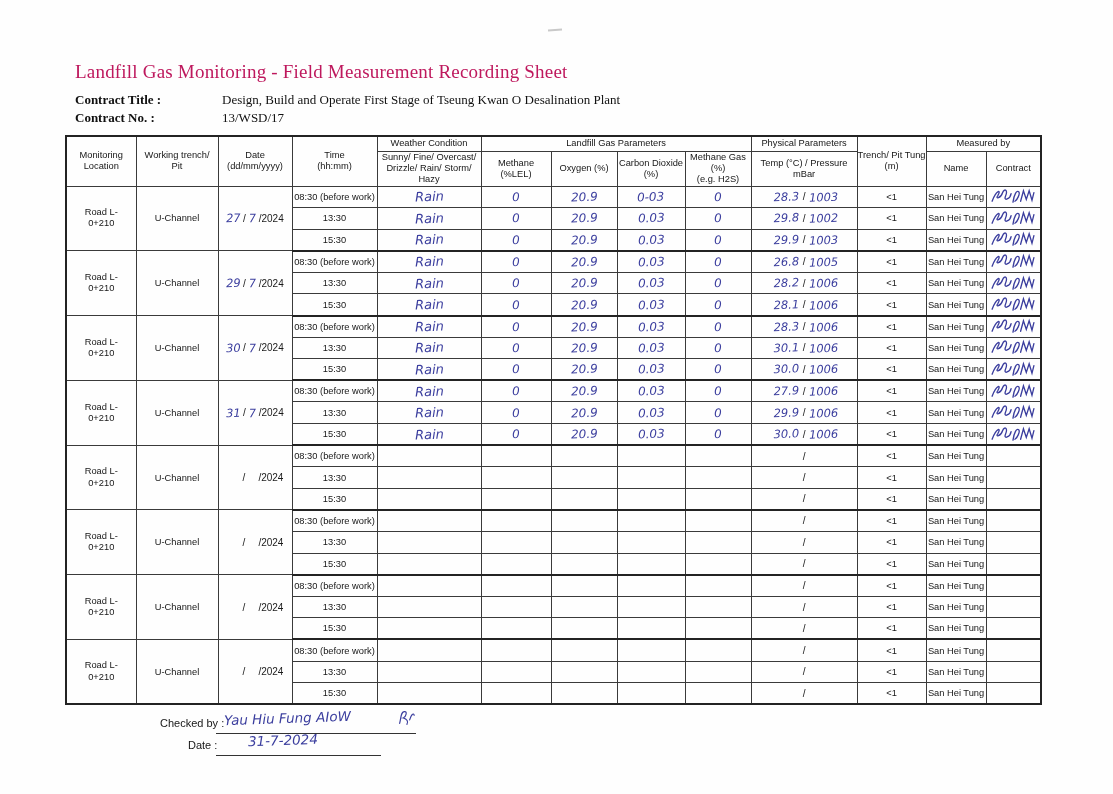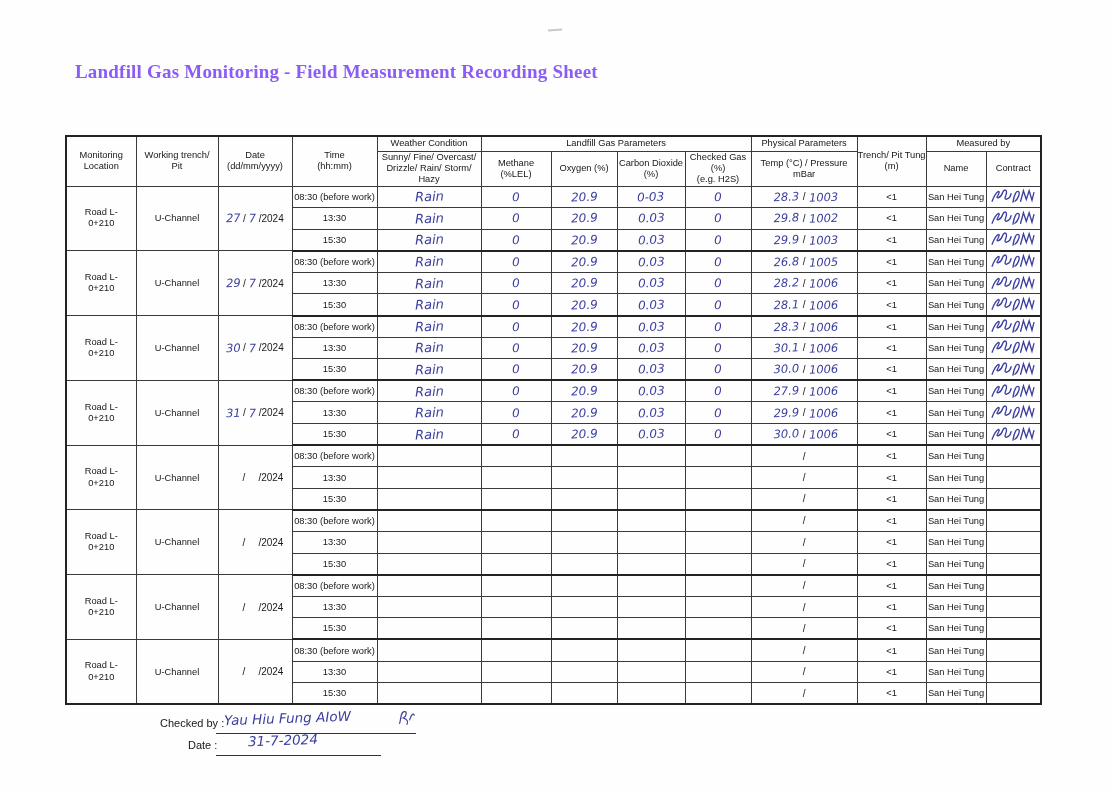--- a/index.html
+++ b/index.html
@@ -1,20 +1,20 @@
 <!DOCTYPE html>
 <html><head>
 <meta charset="utf-8">
 <style>
   html,body{margin:0;padding:0;background:#ffffff;}
   .sheet{position:relative;width:1113px;height:794px;background:#fefefe;font-family:"Liberation Sans",sans-serif;overflow:hidden;color:#111;}
 
   .artifact{position:absolute;left:548px;top:29px;width:14px;height:2px;background:#c9c9c9;transform:rotate(-4deg);}
 
-  .title{position:absolute;left:75px;top:61px;margin:0;font-family:"Liberation Serif",serif;font-size:19px;font-weight:bold;letter-spacing:.2px;color:#8b5cf6;}
+  .title{position:absolute;left:75px;top:61px;margin:0;font-family:"Liberation Serif",serif;font-size:19px;font-weight:normal;letter-spacing:.2px;color:#be185d;}
 
   .contract{position:absolute;left:75px;top:92px;font-family:"Liberation Serif",serif;font-size:13px;}
   .contract .crow{display:flex;height:18px;align-items:flex-start;}
   .contract .lab{font-weight:bold;width:147px;flex:0 0 147px;}
   .contract .val{white-space:nowrap;}
 
   table.equip{position:absolute;left:684px;top:93px;border-collapse:collapse;font-family:"Liberation Serif",serif;font-size:10.5px;border:2px solid #2a2a2a;}
   .equip td{border:1px solid #333;text-align:center;height:16px;padding:1px 5px;white-space:nowrap;}
 
   .maintable-wrap{position:absolute;left:65px;top:135px;}
@@ -59,20 +59,30 @@
   .stamp{position:absolute;left:248px;top:0px;}
 </style>
 </head>
 <body>
 
 <div class="sheet">
   <div class="artifact"></div>
 
   <h1 class="title">Landfill Gas Monitoring - Field Measurement Recording Sheet</h1>
 
+  <div class="contract">
+    <div class="crow">
+      <span class="lab">Contract Title :</span>
+      <span class="val">Design, Build and Operate First Stage of Tseung Kwan O Desalination Plant</span>
+    </div>
+    <div class="crow">
+      <span class="lab">Contract No. :</span>
+      <span class="val">13/WSD/17</span>
+    </div>
+  </div>
 
 
   <div class="maintable-wrap">
     <table class="mt">
       <colgroup>
         <col style="width:70px">
           <col style="width:82px">
           <col style="width:74px">
           <col style="width:85px">
         <col style="width:104px">
@@ -102,21 +112,21 @@
 (m)</th>
           <th colspan="2">Measured by</th>
         </tr>
         <tr class="srow">
           <th>Sunny/ Fine/ Overcast/
 Drizzle/ Rain/ Storm/ Hazy</th>
           <th>Methane (%LEL)</th>
           <th>Oxygen (%)</th>
           <th>Carbon Dioxide
 (%)</th>
-          <th>Checked Gas (%)
+          <th>Methane Gas (%)
 (e.g. H2S)</th>
           <th>Temp (°C) / Pressure
 mBar</th>
           <th>Name</th>
           <th>Contract</th>
         </tr>
       </thead>
       <tbody>
           <tr>
             <td class="loc" rowspan="3"><span>Road L-0+210</span></td>

